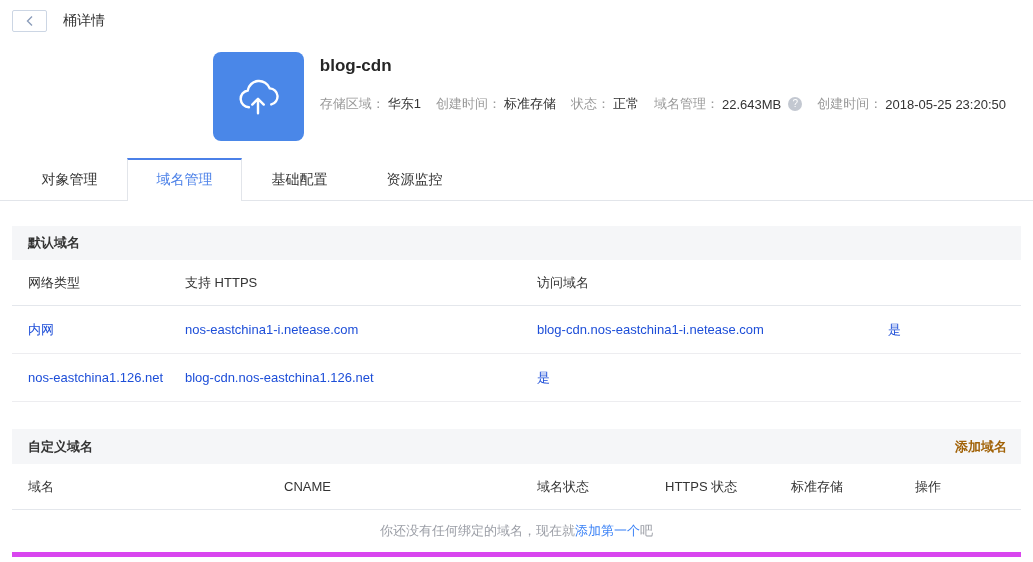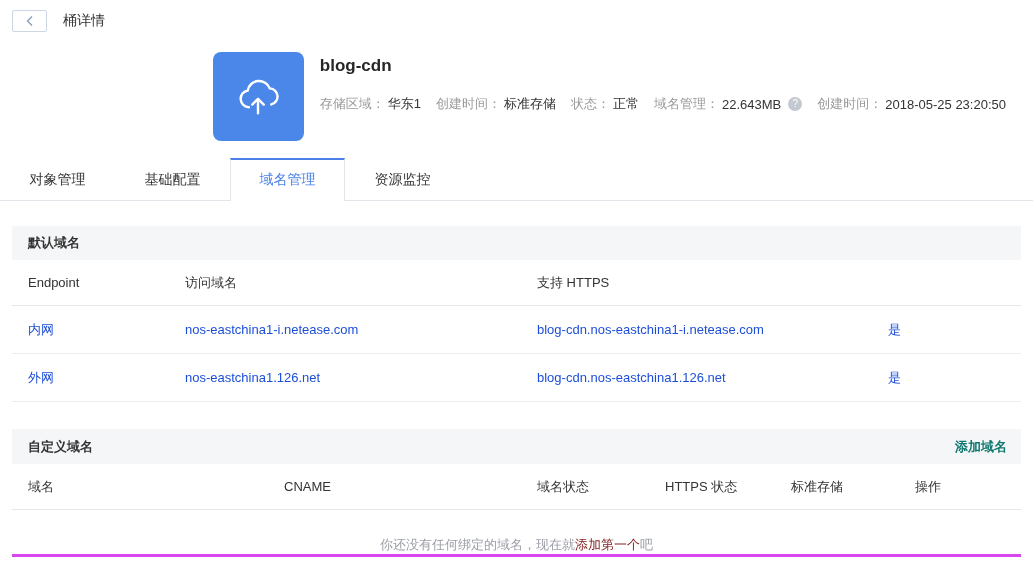--- a/index.html
+++ b/index.html
@@ -27,54 +27,54 @@
   .bucket-meta { margin-top:18px; font-size:13px; display:flex; align-items:center; }
   .meta-item { display:flex; align-items:center; margin-right:15px; white-space:nowrap; }
   .meta-label { color:#999; }
   .meta-value { color:#333; margin-left:3px; }
   .help-icon {
     width:14px; height:14px; border-radius:50%; background:#c3c8d1; color:#fff;
     font-size:10px; line-height:14px; text-align:center; margin-left:7px;
     cursor:pointer; flex:none;
   }
 
-  .tabs { margin-top:17px; padding-left:0; height:43px; display:flex;
+  .tabs { margin-top:17px; padding-left:12px; height:43px; display:flex;
           border-bottom:1px solid #e2e5ea; }
   .tab {
     width:115px; height:42px; line-height:42px; text-align:center;
     font-size:14px; color:#333; cursor:pointer; position:relative;
   }
   .tab.active {
     height:43px; margin-bottom:-1px; background:#fff;
     border-top:2px solid #4b80e8; border-left:1px solid #e2e5ea; border-right:1px solid #e2e5ea;
     line-height:38px; color:#4b80e8;
   }
 
   .content { margin:0 12px; }
   .section-bar {
     height:34px; background:#f5f6f8; display:flex; align-items:center;
     justify-content:space-between; padding:0 14px 0 16px; font-size:13px; color:#333;font-weight:bold;
   }
   .section-bar.first { margin-top:25px; }
   .section-bar.second { margin-top:27px; height:35px; }
-  .add-link { color:#0f766e; font-size:13px; cursor:pointer; text-decoration:none; }
+  .add-link { color:#a16207; font-size:13px; cursor:pointer; text-decoration:none; }
 
   .grid-default { display:grid; grid-template-columns:157px 352px 351px 1fr;
                   padding-left:16px; align-items:center; }
   .grid-custom  { display:grid; grid-template-columns:256px 253px 128px 126px 124px 1fr;
                   padding-left:16px; align-items:center; }
   .thead { height:46px; font-size:13px; color:#333; border-bottom:1px solid #e4e7ec; }
   .trow  { height:48px; font-size:13px; color:#1d4ed8; border-bottom:1px solid #ededf0; }
   .cell { white-space:nowrap; overflow:hidden; }
 
   .empty-row {
-    height:47px; display:flex; align-items:flex-end; justify-content:center;
-    font-size:13px; color:#9b9ea6; border-bottom:3px solid #d946ef;
+    height:47px; display:flex; align-items:center; justify-content:center;
+    font-size:13px; color:#9b9ea6; border-bottom:5px solid #d946ef;
   }
-  .empty-link { color:#7f1d1d; cursor:pointer; }
+  .empty-link { color:#3b82f6; cursor:pointer; }
 </style>
 </head>
 <body>
 
 <div class="topbar">
   <div class="back-btn">
     <svg width="14" height="14" viewBox="0 0 14 14">
       <polyline points="9,2.5 4.5,7 9,11.5" fill="none" stroke="#8b9dba" stroke-width="1.4"></polyline>
     </svg>
   </div>
@@ -111,43 +111,42 @@
       <span class="meta-item">
         <span class="meta-label">创建时间：</span>
         <span class="meta-value">2018-05-25 23:20:50</span>
       </span>
     </div>
   </div>
 </div>
 
 <div class="tabs">
   <div class="tab">对象管理</div>
+  <div class="tab active">域名管理</div>
   <div class="tab">基础配置</div>
-  <div class="tab active">域名管理</div>
   <div class="tab">资源监控</div>
 </div>
 
 <div class="content">
 
   <div class="section-bar first">
     <span>默认域名</span>
   </div>
   <div class="grid-default thead">
-    <div class="cell">Endpoint</div>
+    <div class="cell">网络类型</div>
+    <div class="cell">支持 HTTPS</div>
     <div class="cell">访问域名</div>
-    <div class="cell">支持 HTTPS</div>
   </div>
   <div class="grid-default trow">
     <div class="cell">内网</div>
     <div class="cell">nos-eastchina1-i.netease.com</div>
     <div class="cell">blog-cdn.nos-eastchina1-i.netease.com</div>
     <div class="cell">是</div>
   </div>
   <div class="grid-default trow">
-    <div class="cell">外网</div>
     <div class="cell">nos-eastchina1.126.net</div>
     <div class="cell">blog-cdn.nos-eastchina1.126.net</div>
     <div class="cell">是</div>
   </div>
 
   <div class="section-bar second">
     <span>自定义域名</span>
     <a class="add-link">添加域名</a>
   </div>
   <div class="grid-custom thead">

